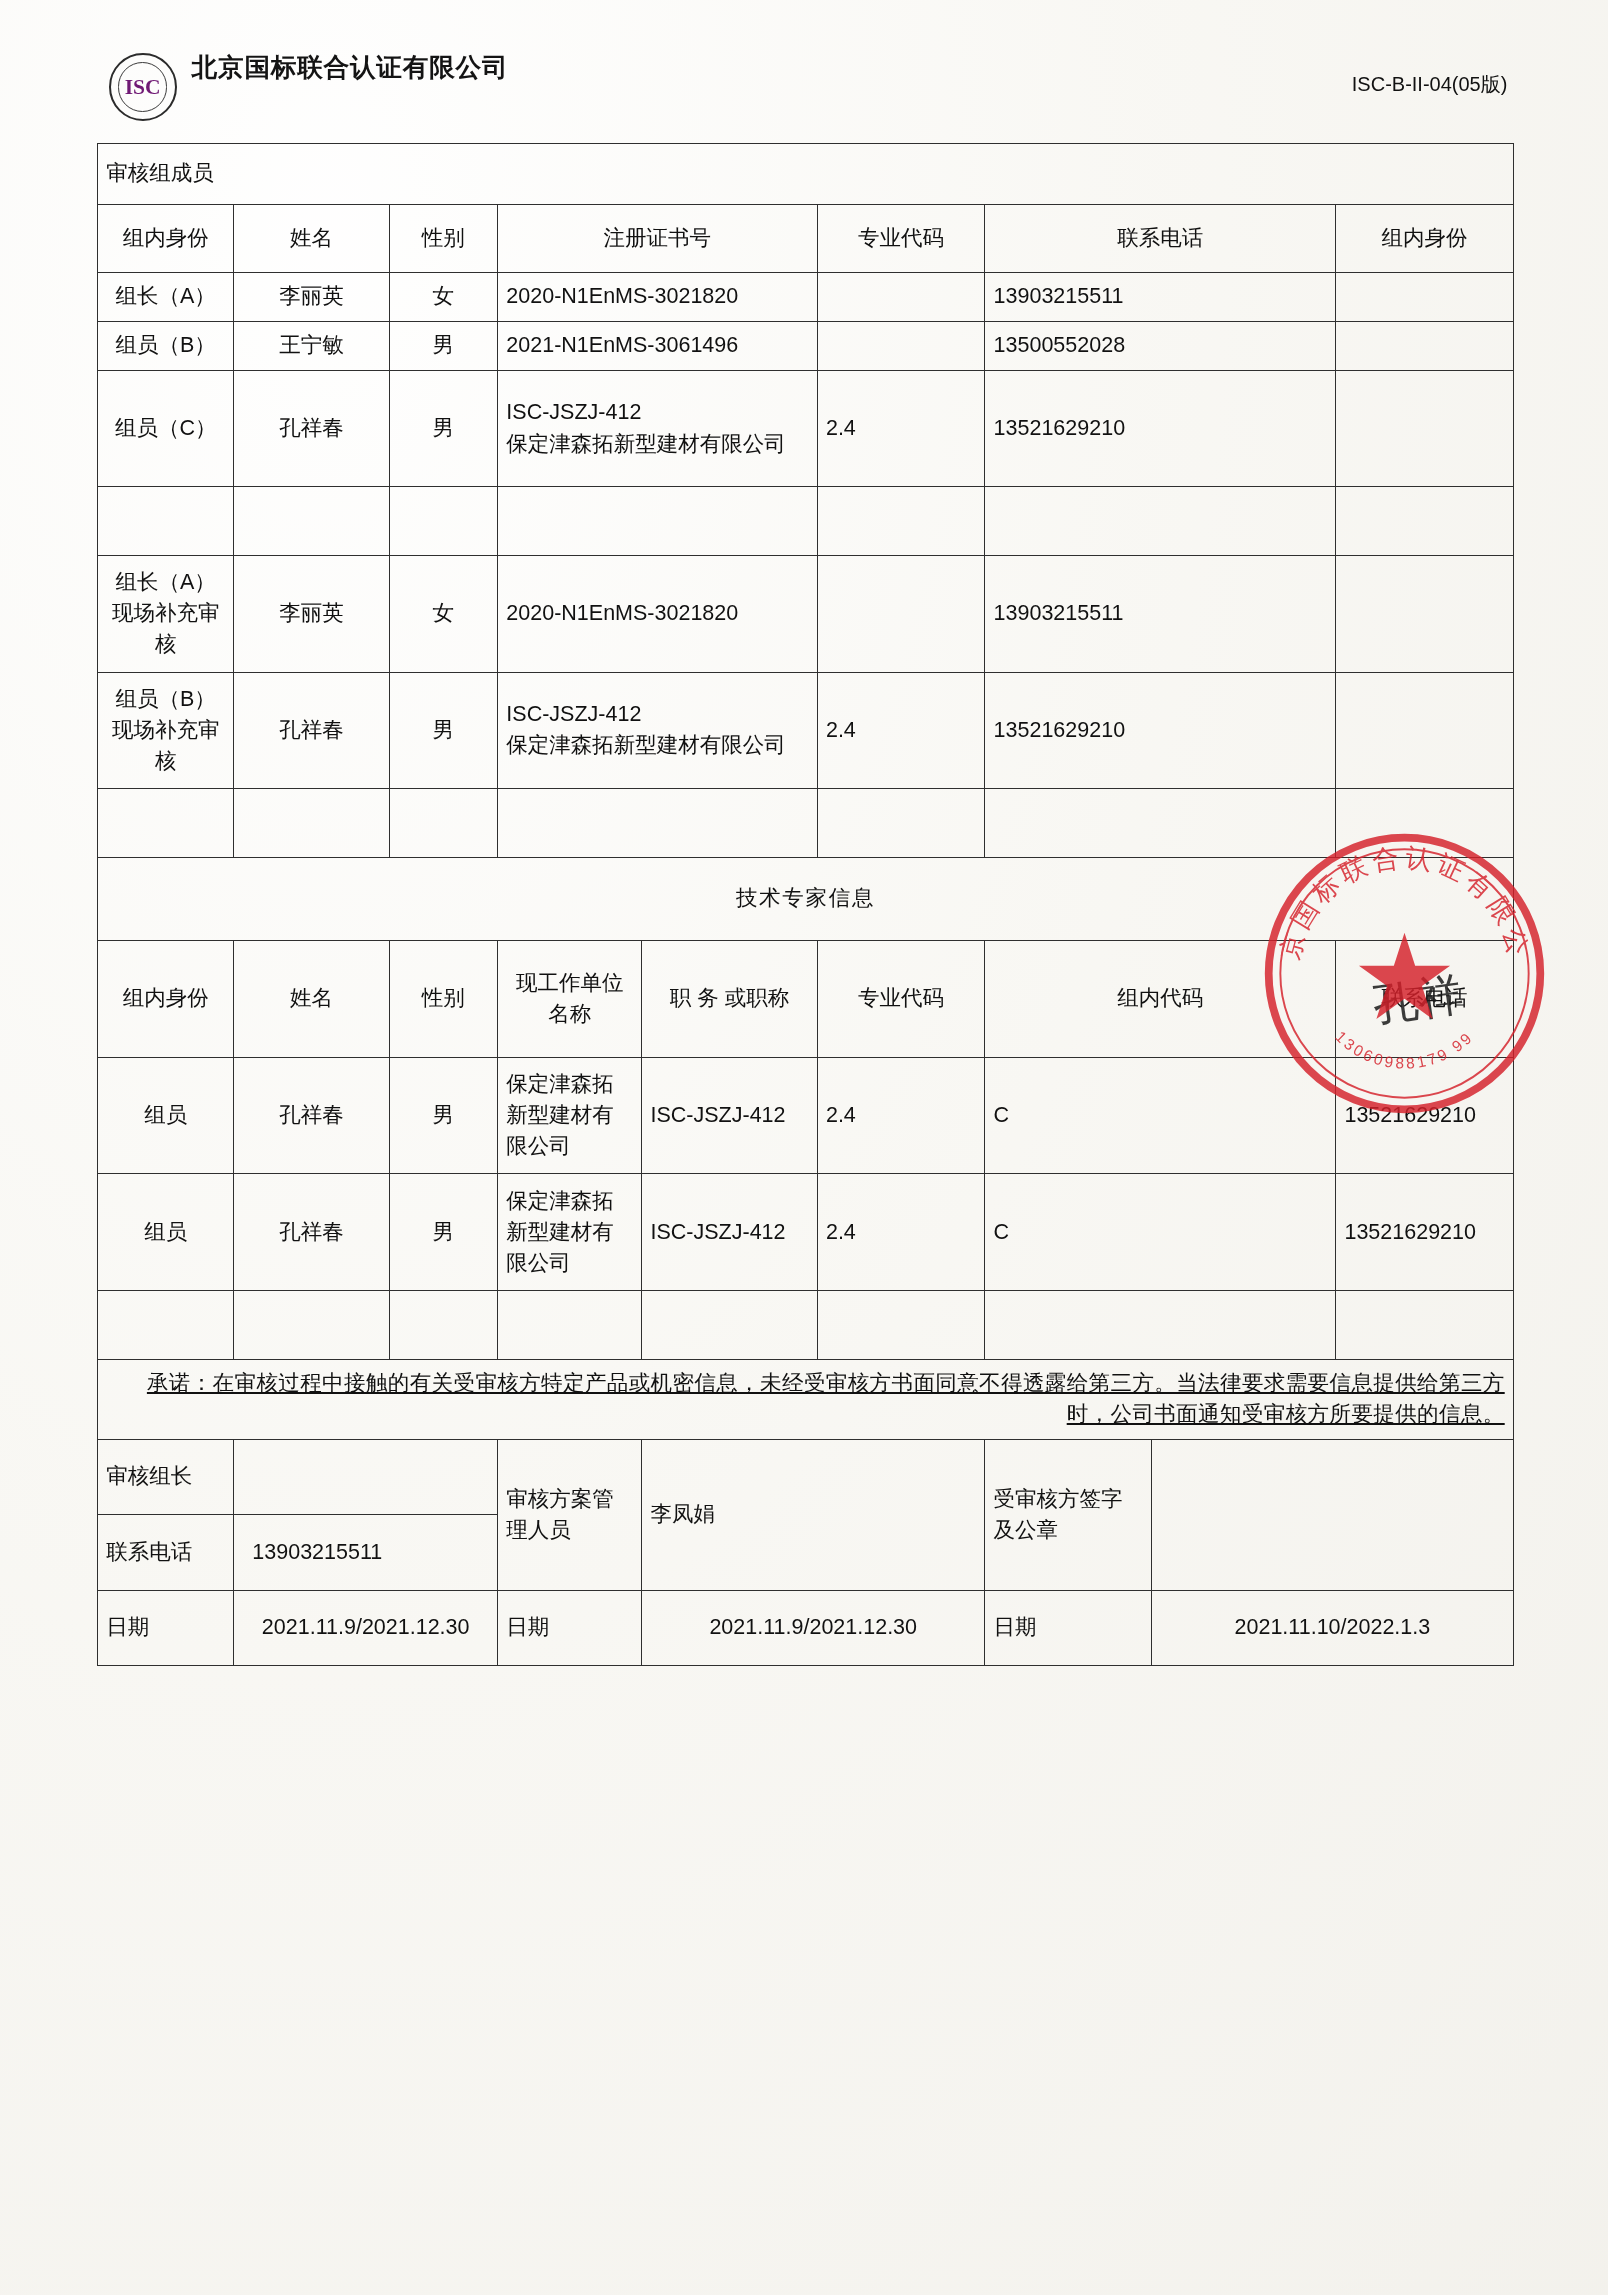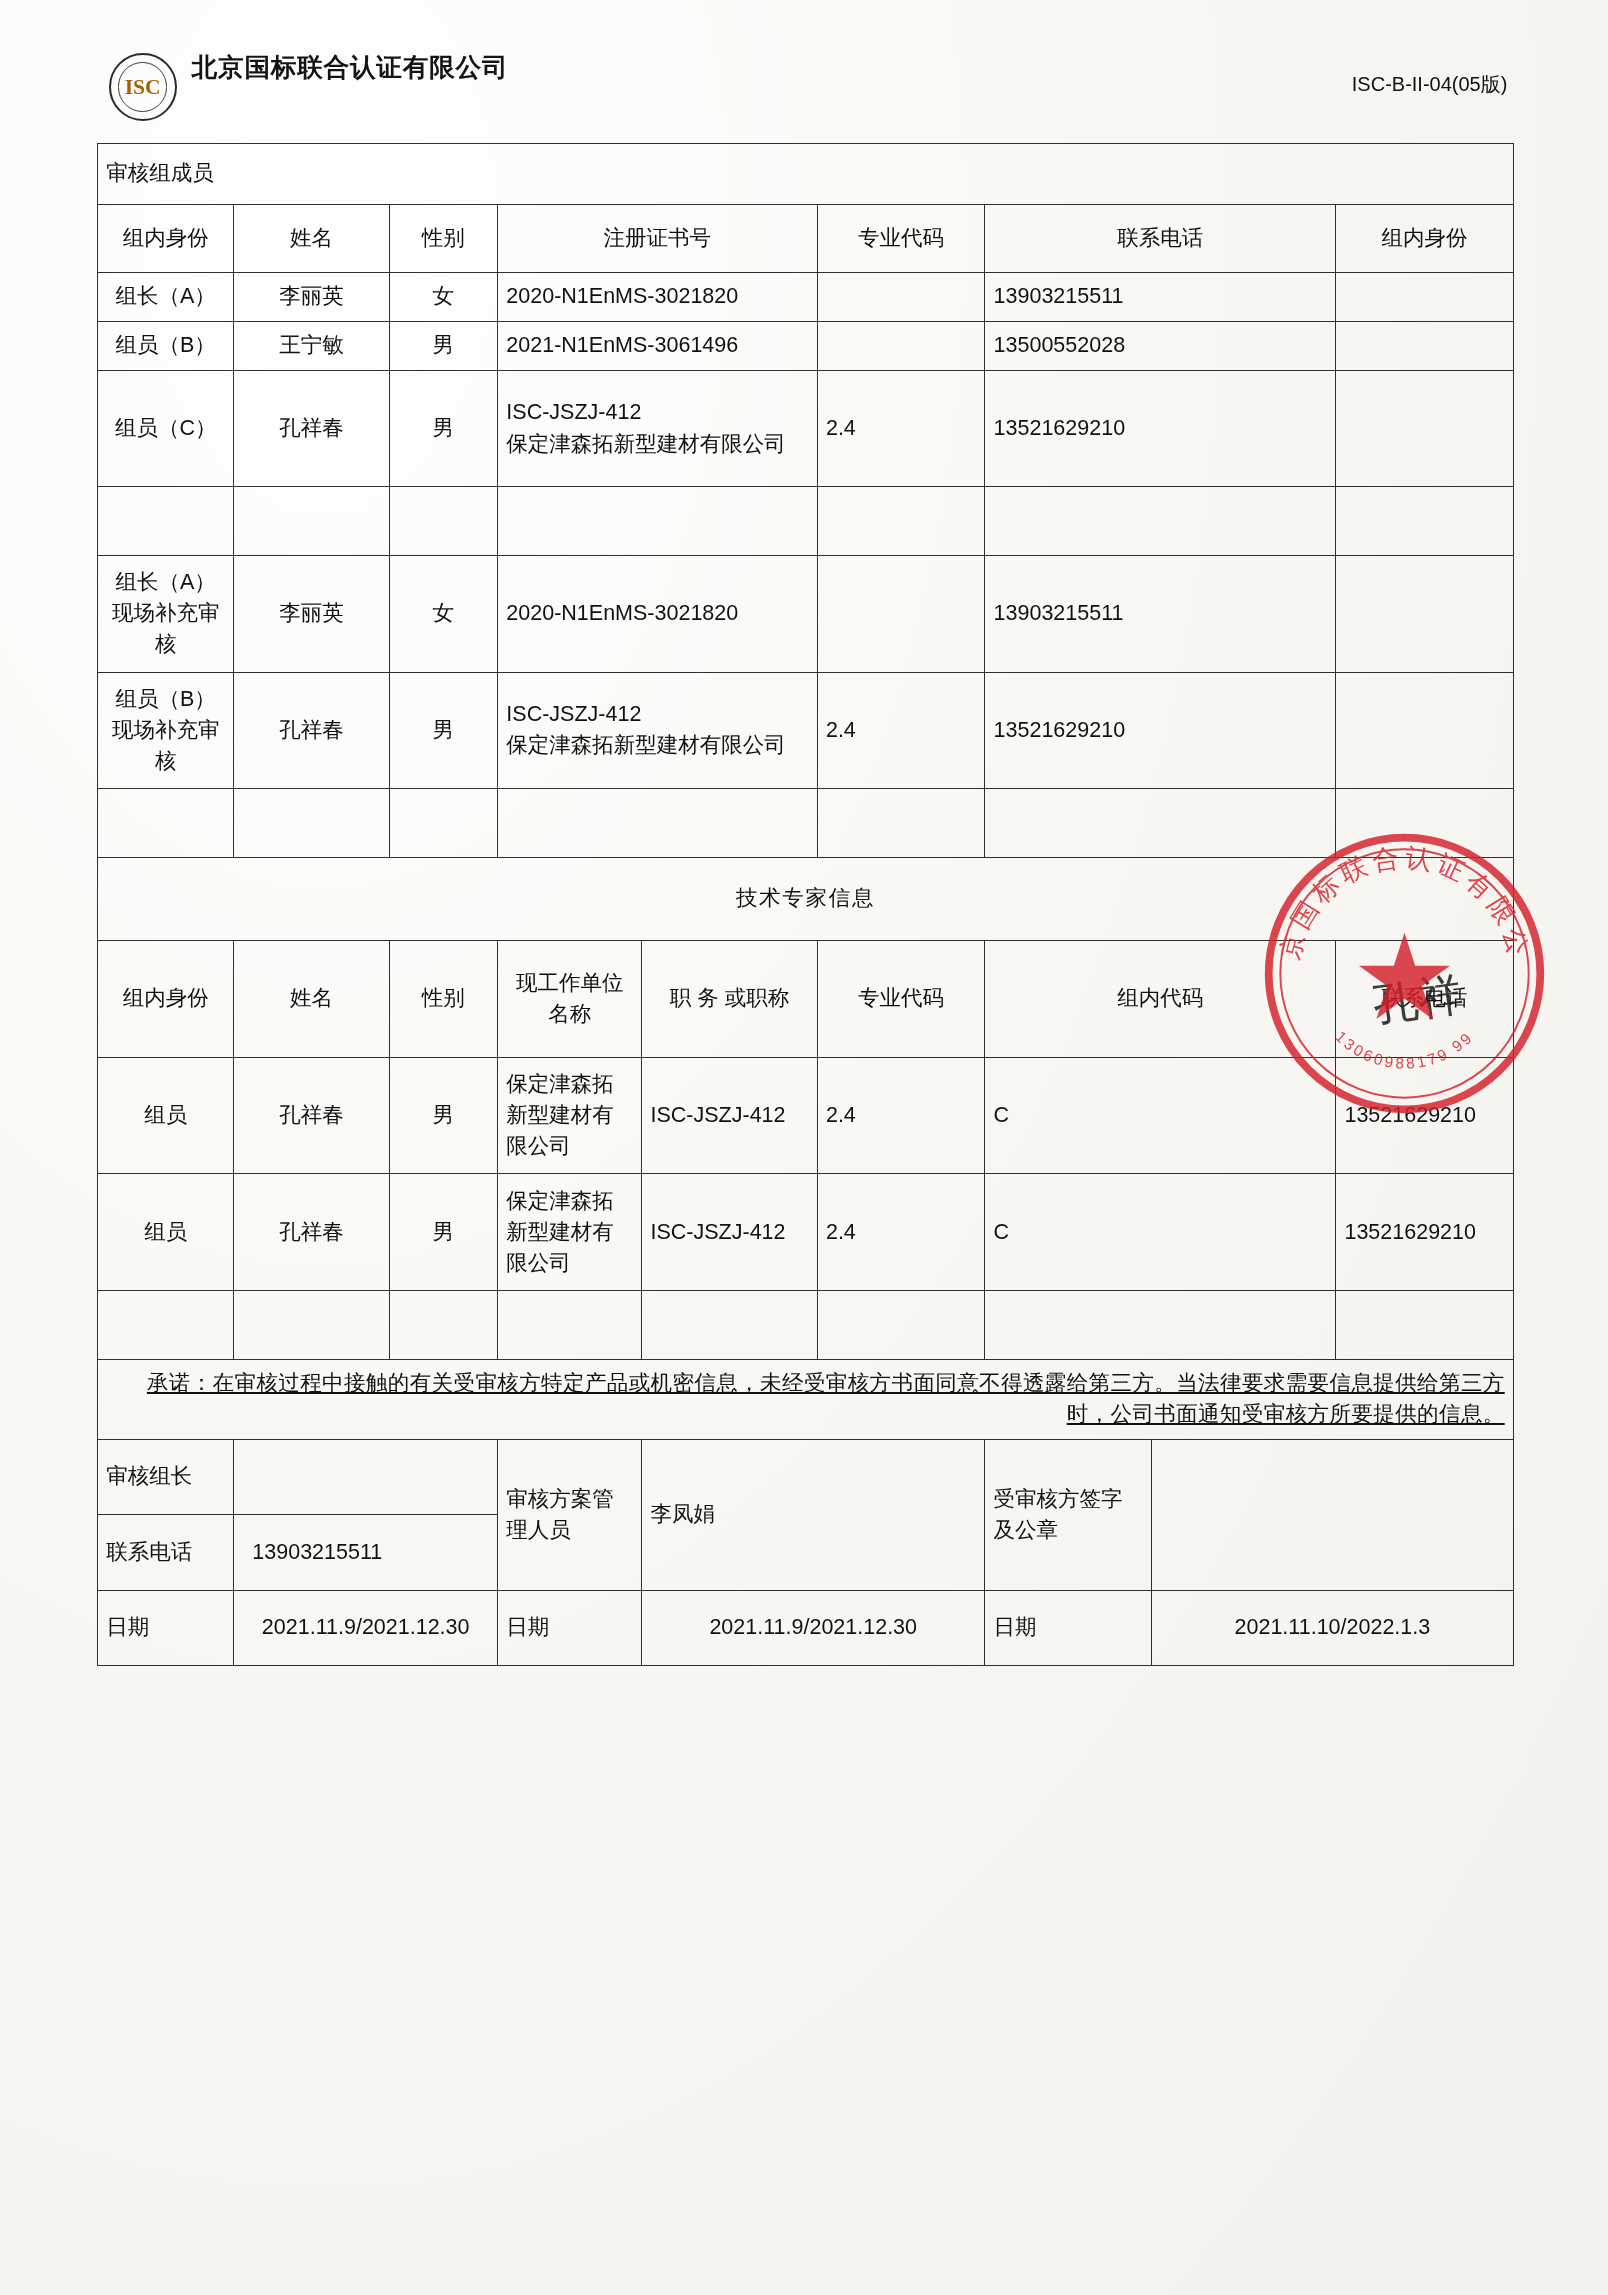--- a/index.html
+++ b/index.html
@@ -61,21 +61,21 @@
     border-radius: 50%;
   }
   .logo .mark {
     position: absolute;
     left: 0; right: 0; top: 50%;
     transform: translateY(-50%);
     text-align: center;
     font-family: "Liberation Serif", serif;
     font-size: 21.5px;
     font-weight: bold;
-    color: #a16207;
+    color: #701a75;
   }
   .titles {
     margin-left: 15px;
     padding-top: 1.7px;
   }
   .title-cn {
     font-family: "Liberation Sans", sans-serif;
     font-size: 25.6px;
     font-weight: bold;
     letter-spacing: 0.8px;

